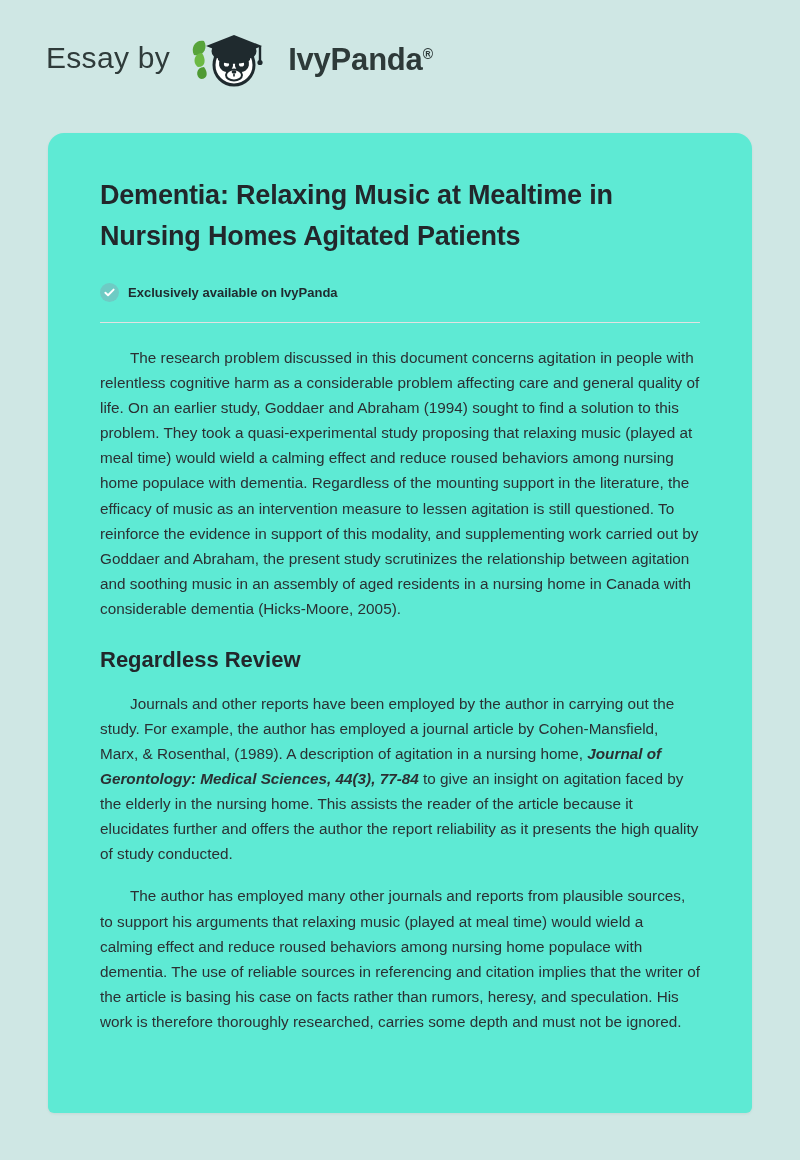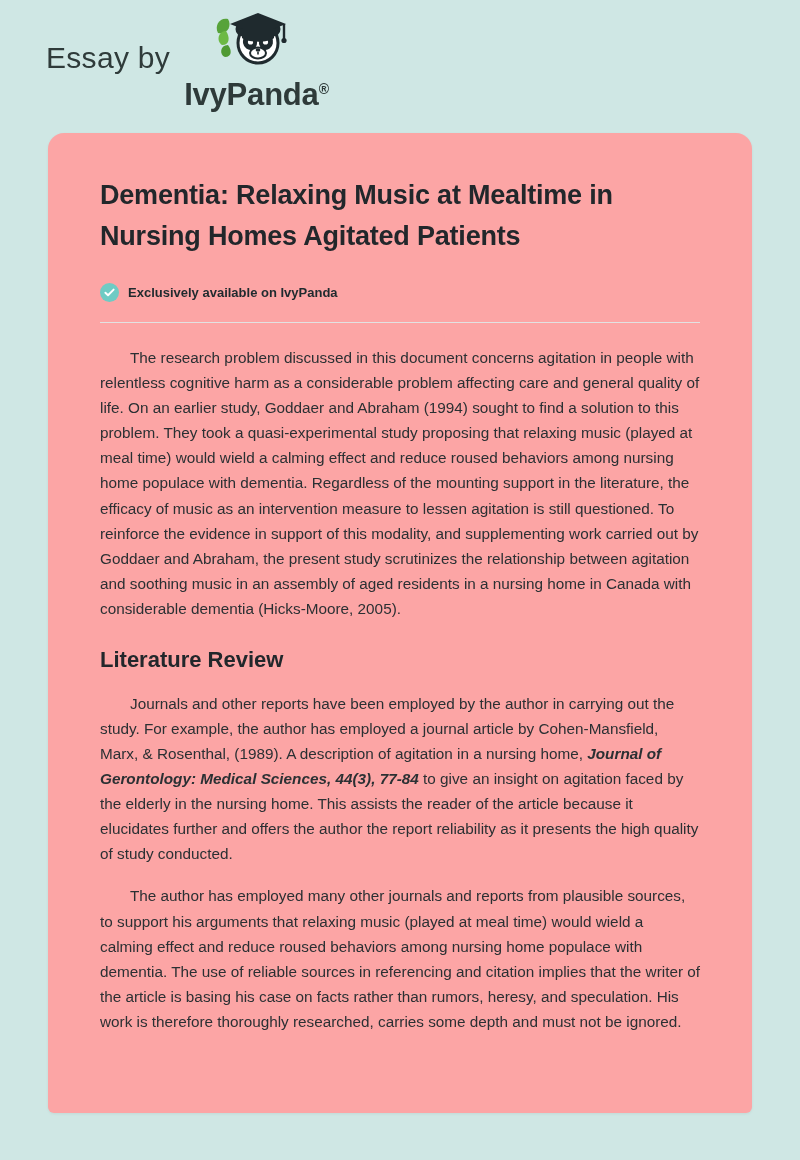--- a/index.html
+++ b/index.html
@@ -32,21 +32,20 @@
     font-size: 30px;
     color: #2f3b3a;
     letter-spacing: 0.3px;
     font-weight: 400;
     margin-right: 14px;
   }
   .brand-logo {
     display: flex;
     align-items: center;
     gap: 8px;
-    flex-direction: column;
   }
   .panda-mark {
     width: 96px;
     height: 62px;
     position: relative;
     display: block;
   }
   .brand-wordmark {
     font-size: 31px;
     font-weight: bold;
@@ -60,21 +59,21 @@
     vertical-align: super;
     font-weight: bold;
   }
   
   .doc-card {
     position: absolute;
     left: 48px;
     top: 133px;
     width: 704px;
     min-height: 980px;
-    background: #fca5a5;
+    background: #5eead4;
     border-radius: 16px 16px 6px 6px;
     box-shadow: 0 1px 3px rgba(0,0,0,0.06);
     box-sizing: border-box;
     padding: 42px 52px 60px 52px;
   }
   .doc-title {
     font-size: 27px;
     line-height: 1.52;
     font-weight: bold;
     color: #22272b;
@@ -174,21 +173,21 @@
         </svg>
       </span>
       <span class="exclusive-text">Exclusively available on IvyPanda</span>
     </div>
 
     <hr class="divider">
 
     <div class="doc-body">
       <p>The research problem discussed in this document concerns agitation in people with relentless cognitive harm as a considerable problem affecting care and general quality of life. On an earlier study, Goddaer and Abraham (1994) sought to find a solution to this problem. They took a quasi-experimental study proposing that relaxing music (played at meal time) would wield a calming effect and reduce roused behaviors among nursing home populace with dementia. Regardless of the mounting support in the literature, the efficacy of music as an intervention measure to lessen agitation is still questioned. To reinforce the evidence in support of this modality, and supplementing work carried out by Goddaer and Abraham, the present study scrutinizes the relationship between agitation and soothing music in an assembly of aged residents in a nursing home in Canada with considerable dementia (Hicks-Moore, 2005).</p>
 
-      <h2 class="section-heading">Literature Review</h2>
+      <h2 class="section-heading">Regardless Review</h2>
 
       <p><span>Journals and other reports have been employed by the author in carrying out the study. For example, the author has employed a journal article by Cohen-Mansfield, Marx, &amp; Rosenthal, (1989). A description of agitation in a nursing home, </span><span class="it-b">Journal of Gerontology: Medical Sciences, 44(3), 77-84</span><span> to give an insight on agitation faced by the elderly in the nursing home. This assists the reader of the article because it elucidates further and offers the author the report reliability as it presents the high quality of study conducted.</span></p>
 
       <p>The author has employed many other journals and reports from plausible sources, to support his arguments that relaxing music (played at meal time) would wield a calming effect and reduce roused behaviors among nursing home populace with dementia. The use of reliable sources in referencing and citation implies that the writer of the article is basing his case on facts rather than rumors, heresy, and speculation. His work is therefore thoroughly researched, carries some depth and must not be ignored.</p>
     </div>
 
   </div>
 </div>
 
 </body></html>

